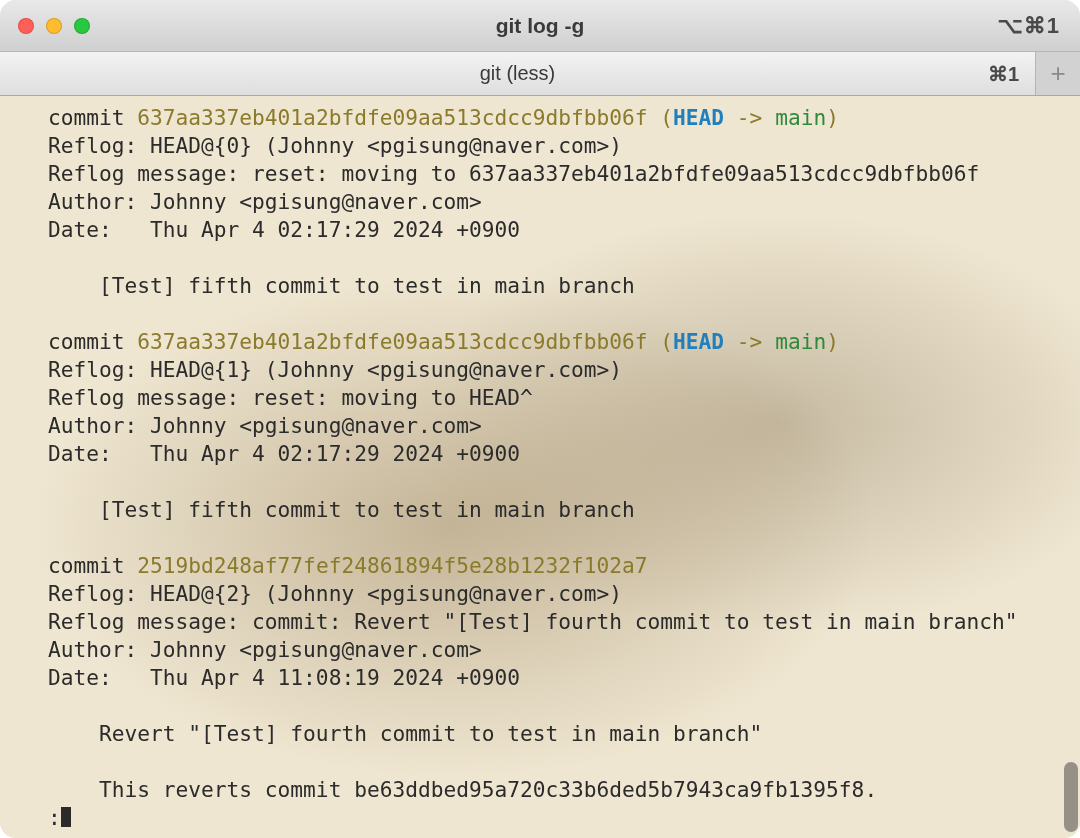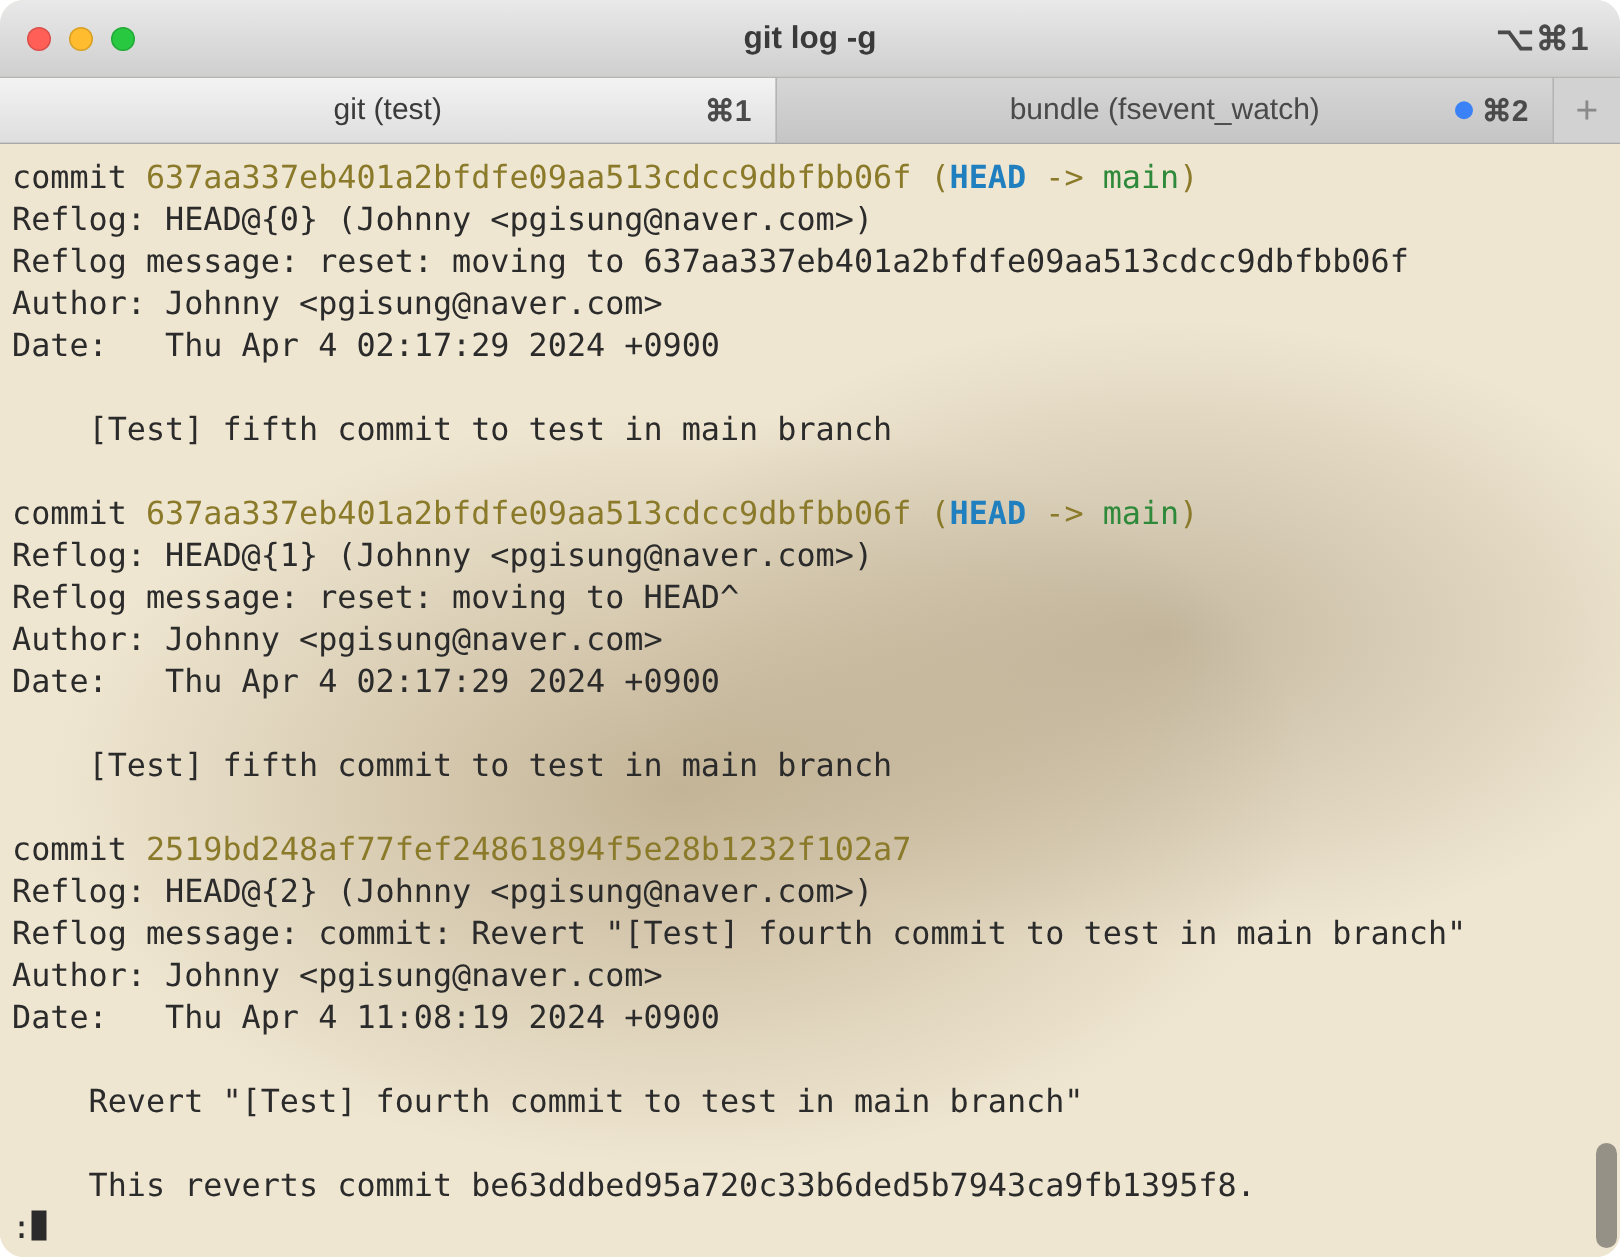--- a/index.html
+++ b/index.html
@@ -72,20 +72,21 @@
     .newtab {
       flex: 0 0 44px;
       display: flex; align-items: center; justify-content: center;
       background: #d2d2d2;
       font-size: 26px; color: #8a8a8a; font-weight: 300;
     }
     .terminal-wrap {
       flex: 1 1 auto;
       position: relative;
       overflow: hidden;
+      padding-left: 40px;
     }
     .terminal-bg {
       position: absolute; inset: 0;
       background:
         radial-gradient(ellipse 600px 360px at 42% 58%, rgba(124,98,55,0.38), rgba(124,98,55,0) 70%),
         radial-gradient(ellipse 520px 300px at 72% 44%, rgba(102,82,50,0.30), rgba(102,82,50,0) 70%),
         linear-gradient(#efe6d1,#efe6d1);
     }
     .terminal {
       position: relative;
@@ -122,30 +123,23 @@
       <div class="tl red"></div>
       <div class="tl yellow"></div>
       <div class="tl green"></div>
     </div>
     <div class="title-text">git log -g</div>
     <div class="title-shortcut">⌥⌘1</div>
   </div>
 
   <div class="tabbar">
     <div class="tab active">
-      <span>git (test)</span>
+      <span>git (less)</span>
       <span class="shortcut">
         <span>⌘1</span>
-      </span>
-    </div>
-    <div class="tab inactive">
-      <span>bundle (fsevent_watch)</span>
-      <span class="shortcut">
-        <span class="dot"></span>
-        <span>⌘2</span>
       </span>
     </div>
     <div class="newtab">+</div>
   </div>
 
   <div class="terminal-wrap">
     <div class="terminal-bg"></div>
     <div class="terminal"><span><span>commit </span><span class="hash">637aa337eb401a2bfdfe09aa513cdcc9dbfbb06f</span><span class="paren"> (</span><span class="head">HEAD</span><span class="arrow"> -&gt; </span><span class="branch">main</span><span class="paren">)</span></span>
 <span>Reflog: HEAD@{0} (Johnny &lt;pgisung@naver.com&gt;)</span>
 <span>Reflog message: reset: moving to 637aa337eb401a2bfdfe09aa513cdcc9dbfbb06f</span>

